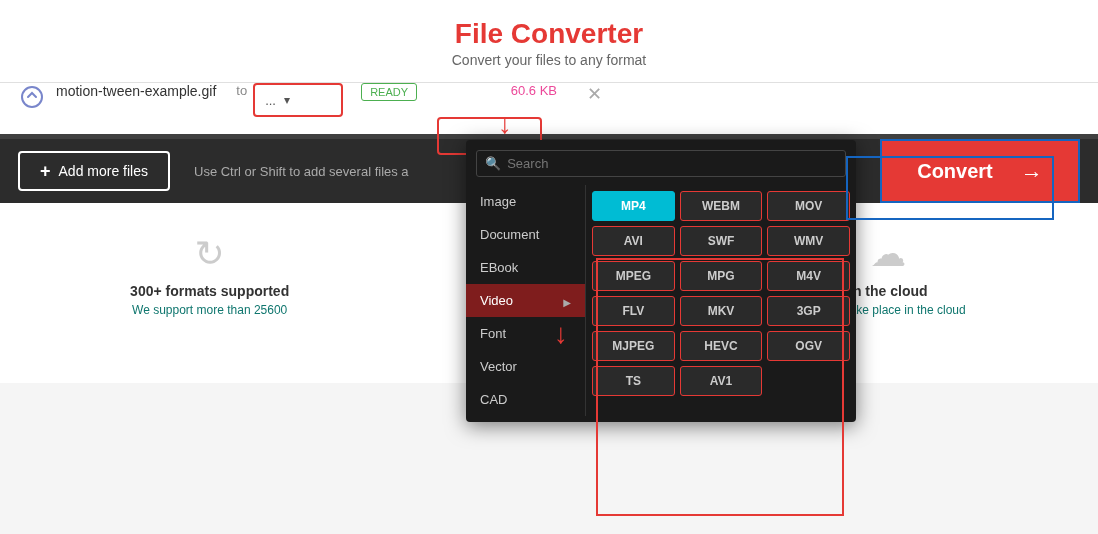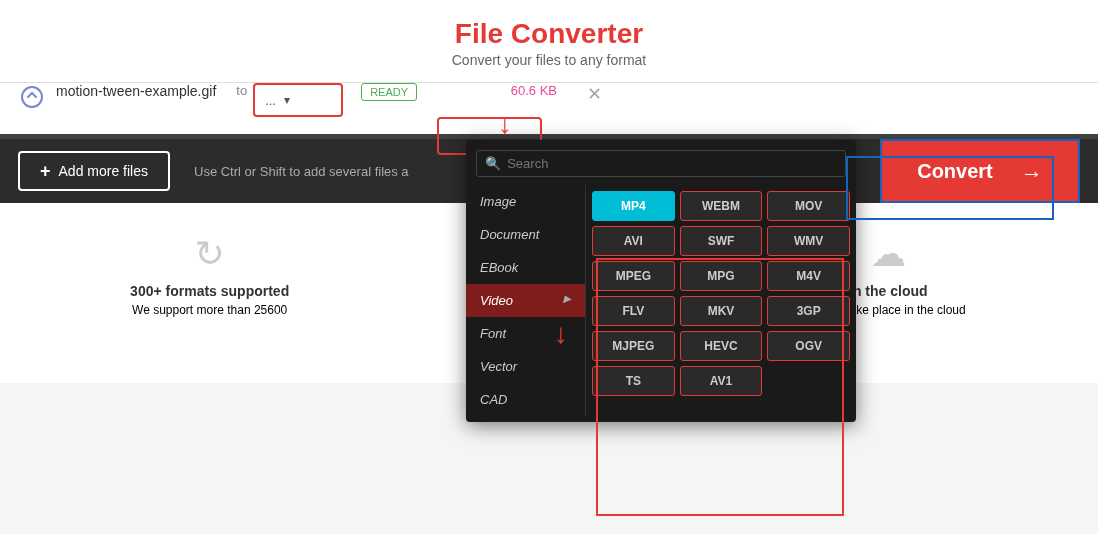--- a/index.html
+++ b/index.html
@@ -175,21 +175,21 @@
       margin-bottom: 8px;
     }
     .info-title {
       font-size: 14px;
       font-weight: bold;
       color: #333;
       margin-bottom: 4px;
     }
     .info-desc {
       font-size: 12px;
-      color: #000000;
+      color: #0f766e;
     }
 
     
     .dropdown-overlay {
       position: absolute;
       top: 140px;
       left: 466px;
       width: 390px;
       background: #1a1a1a;
       border-radius: 4px;
@@ -226,23 +226,22 @@
       width: 120px;
       border-right: 1px solid #333;
       padding: 0;
     }
     .dropdown-cat-item {
       padding: 9px 14px;
       font-size: 13px;
       color: #ccc;
       cursor: pointer;
       display: flex;
-      align-items: flex-start;
+      align-items: flex-end;
       justify-content: space-between;
-      font-style: italic;
     }
     .dropdown-cat-item.active {
       background: #7f1d1d;
       color: #fff;
     }
     .cat-arrow { font-size: 10px; color: #aaa; }
 
     .dropdown-formats {
       flex: 1;
       padding: 6px;

